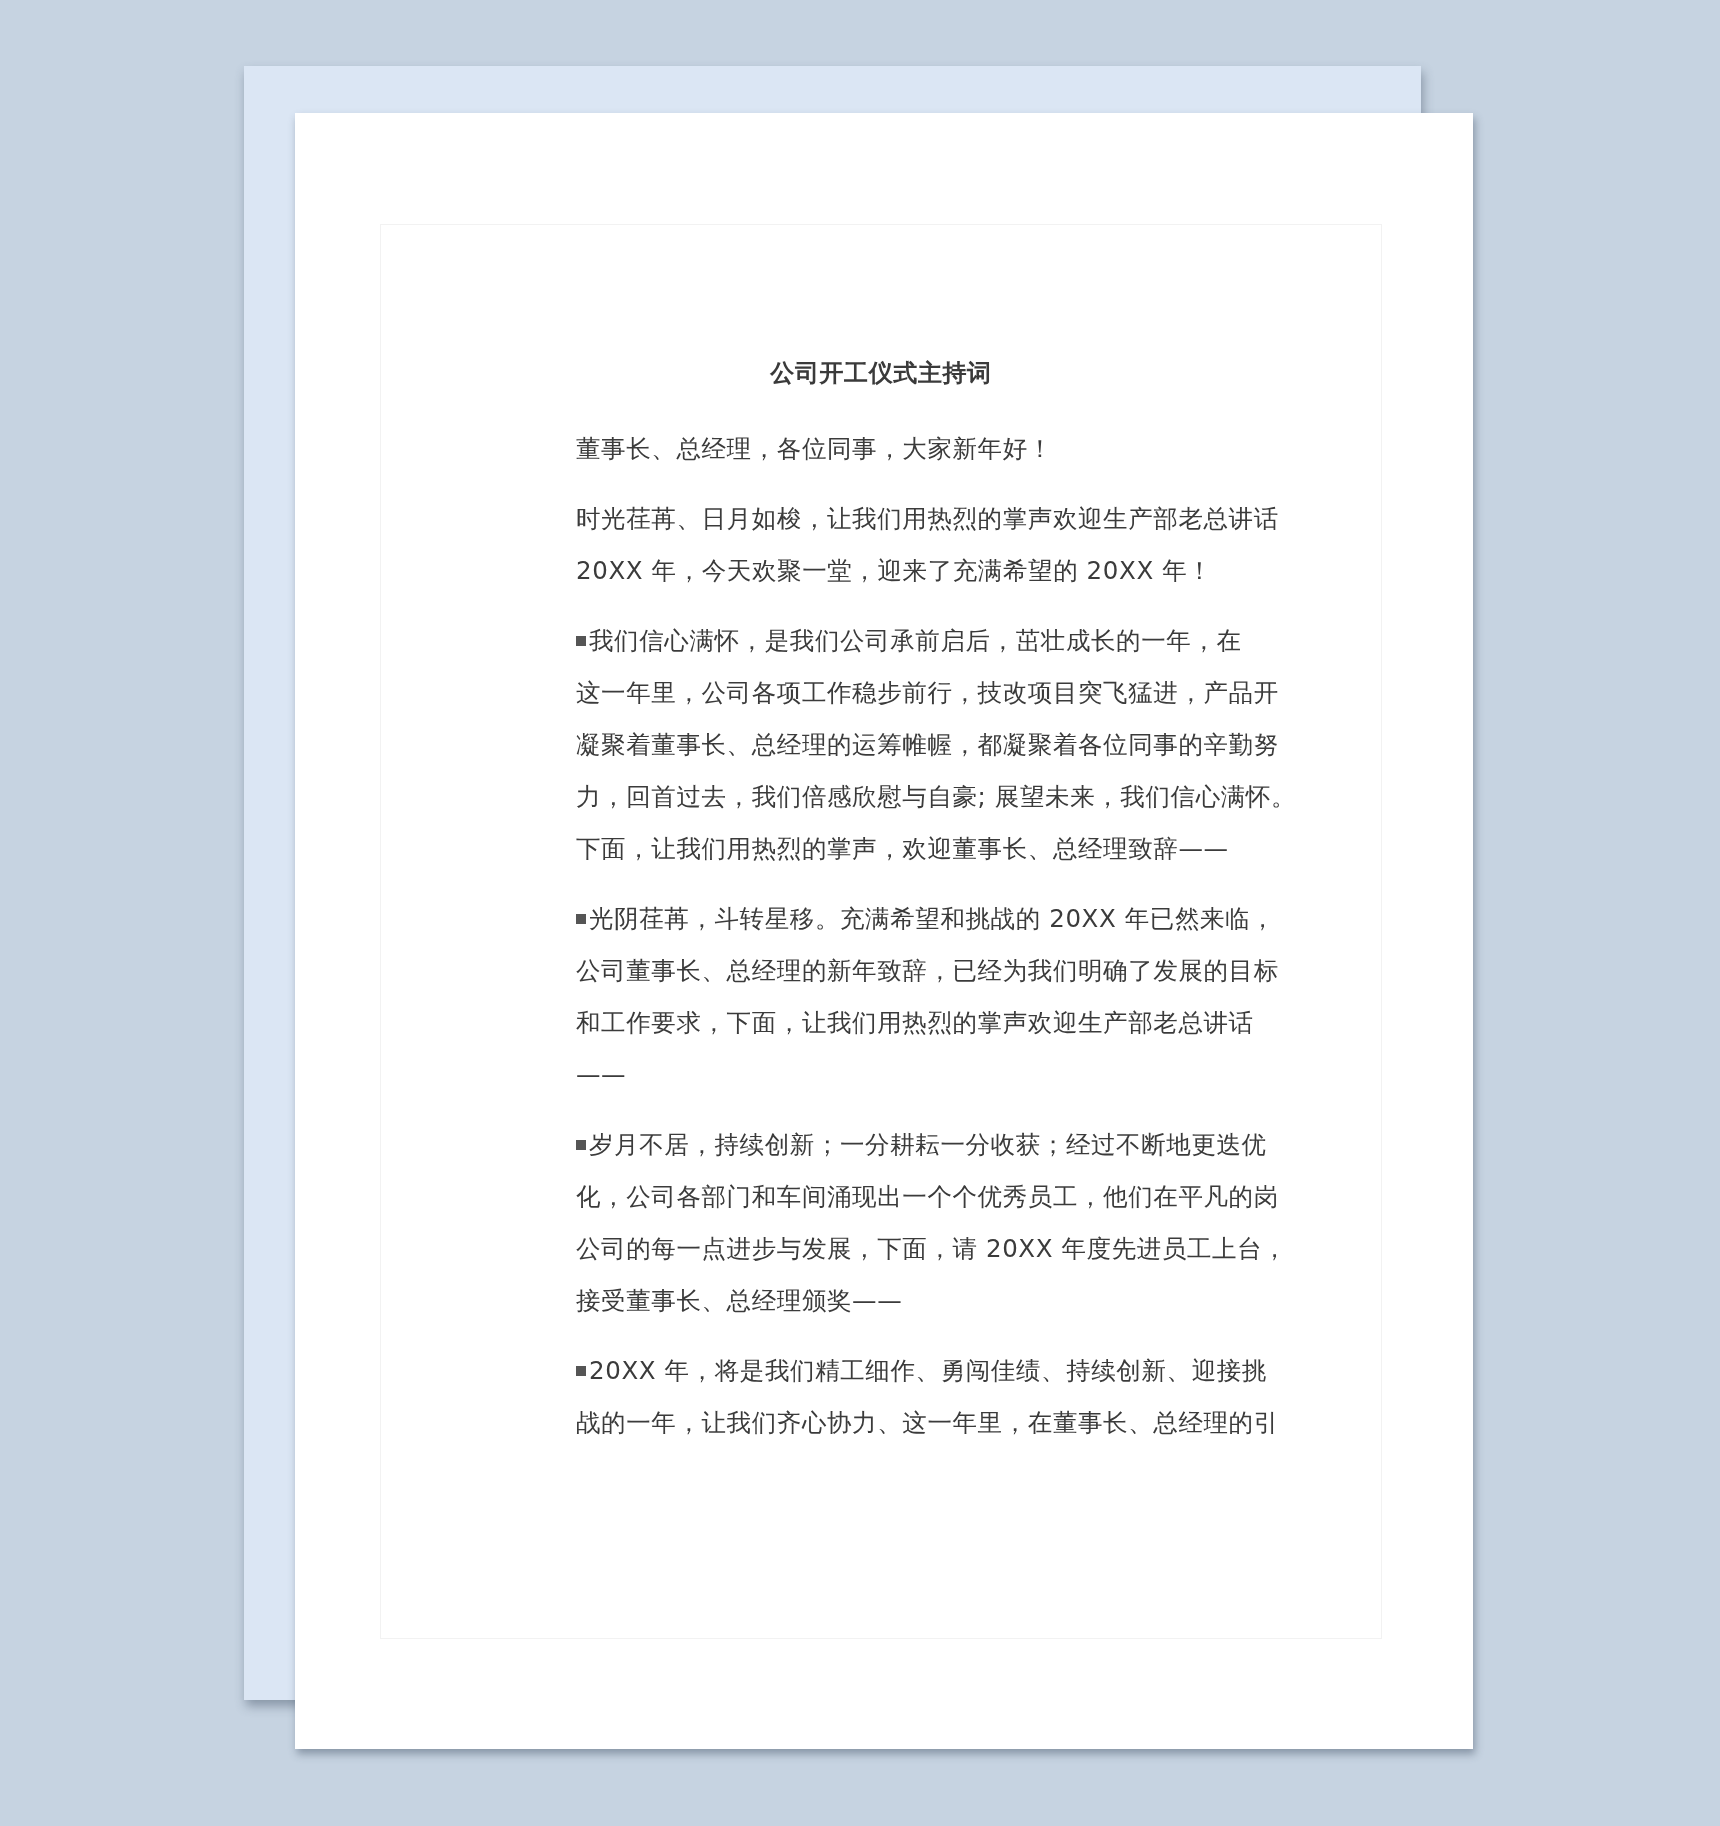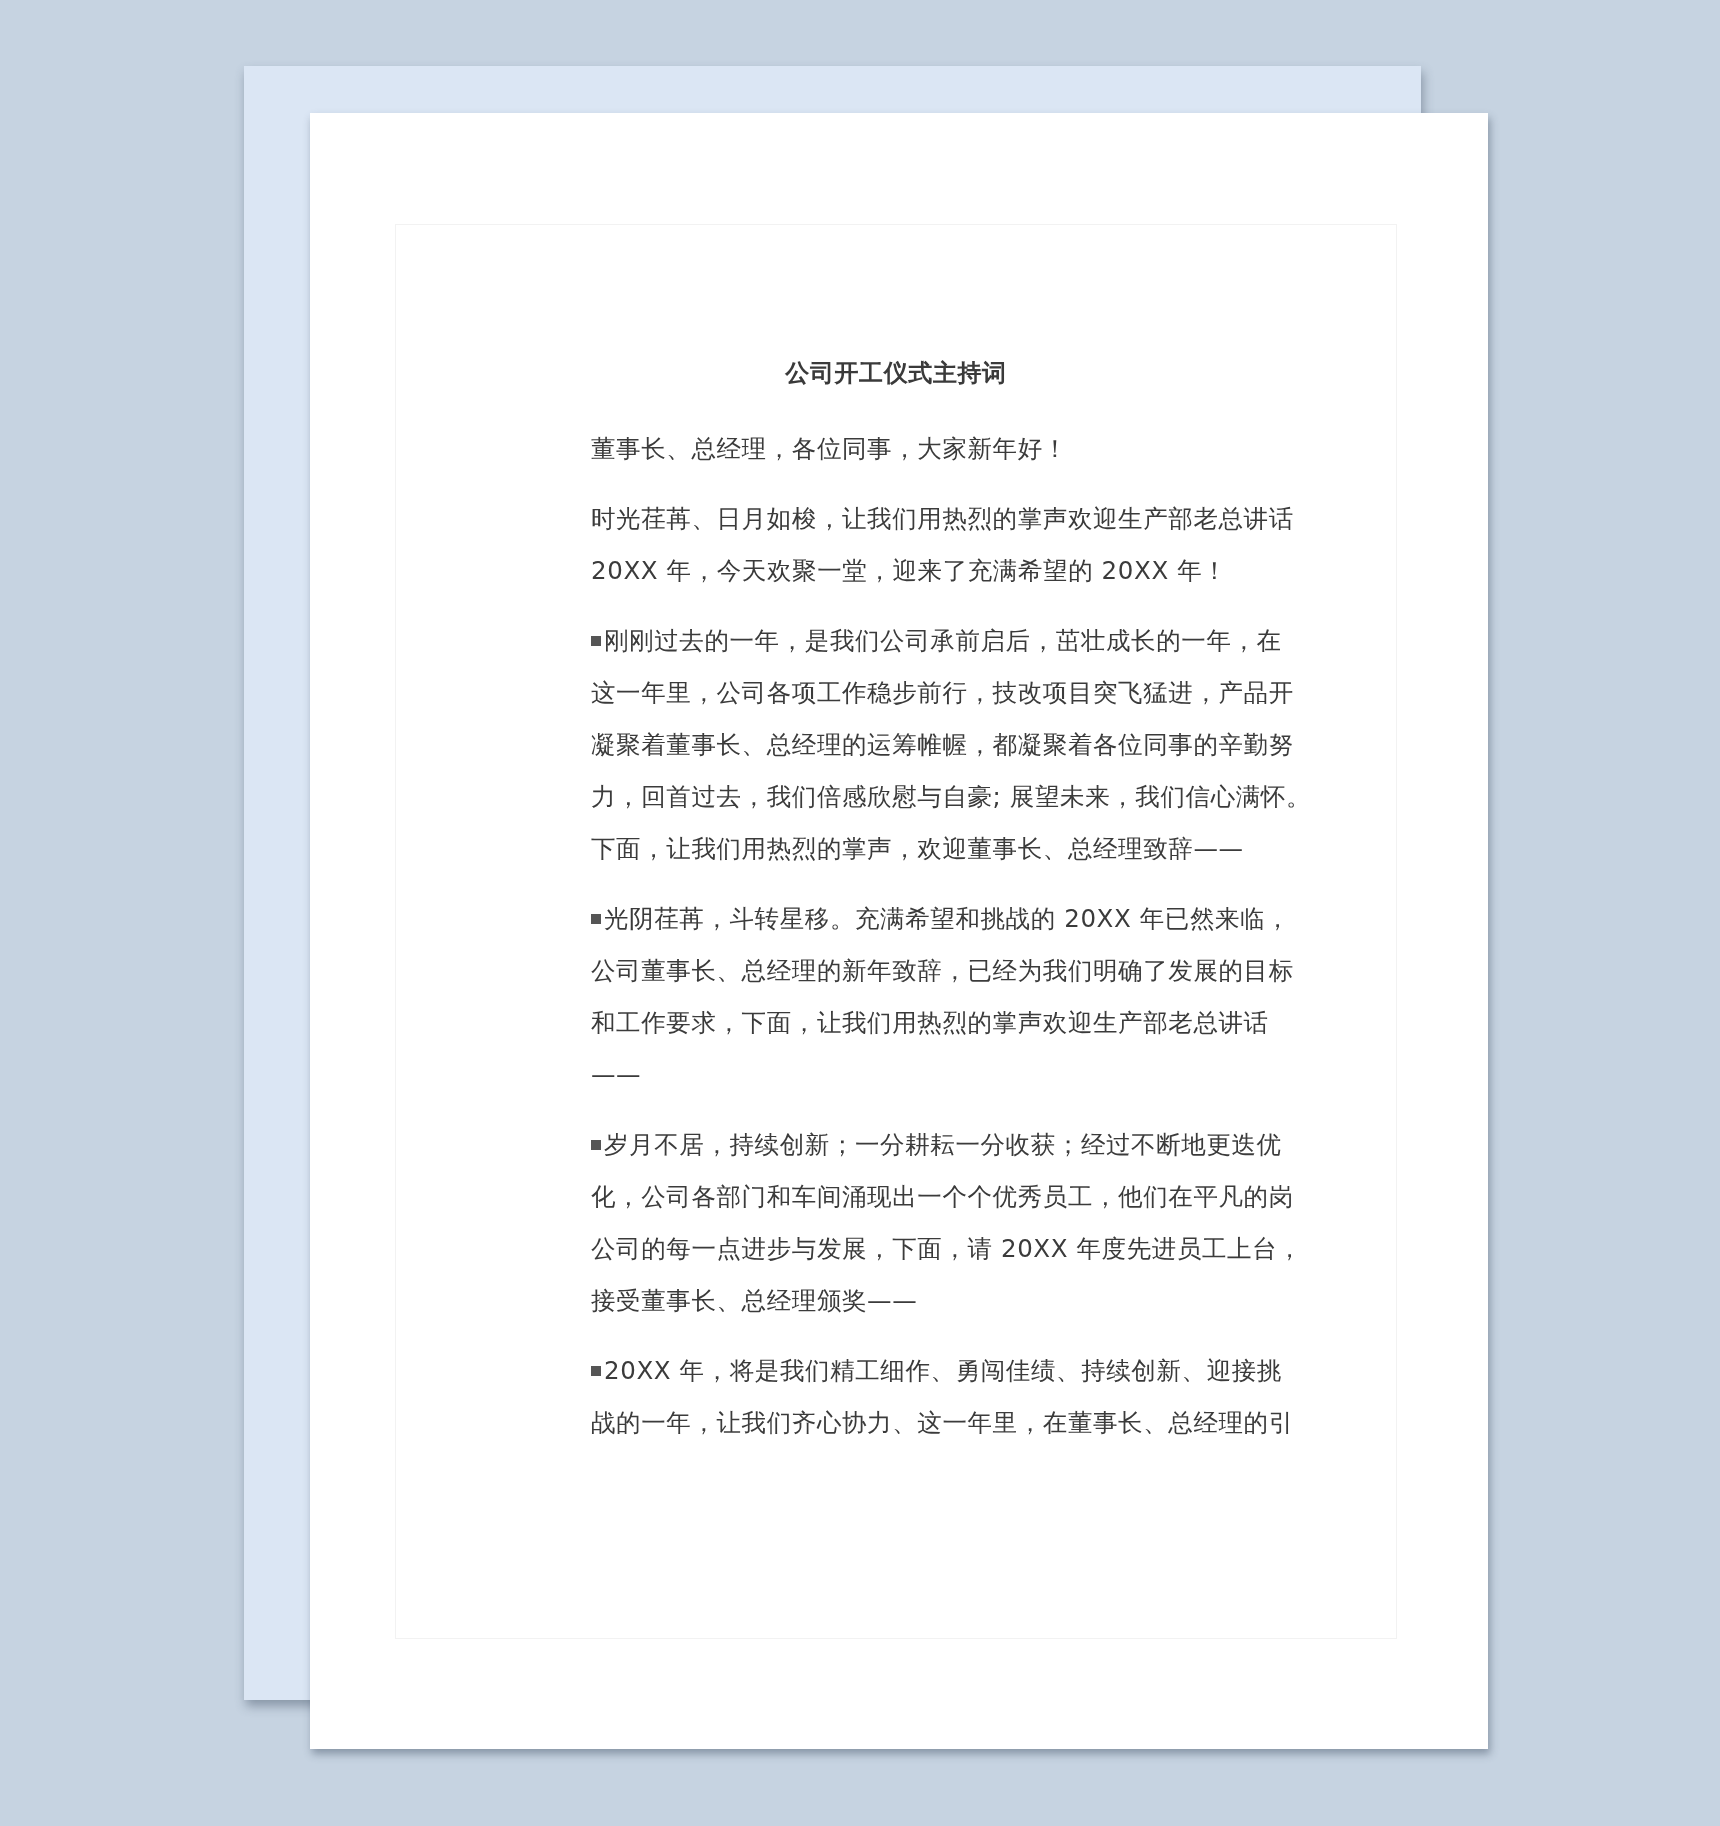--- a/index.html
+++ b/index.html
@@ -18,21 +18,21 @@
       position: absolute;
       left: 244px;
       top: 66px;
       width: 1177px;
       height: 1634px;
       background: #dbe6f4;
       box-shadow: 2px 6px 10px rgba(60, 75, 95, 0.45);
     }
     .page-front {
       position: absolute;
-      left: 310px;
+      left: 295px;
       top: 113px;
       width: 1178px;
       height: 1636px;
       background: #ffffff;
       box-shadow: 2px 5px 8px rgba(60, 75, 95, 0.45);
     }
     .content-frame {
       position: absolute;
       left: 85px;
       top: 111px;
@@ -92,21 +92,21 @@
     <div class="para">
       <span class="line">董事长、总经理，各位同事，大家新年好！</span>
     </div>
 
     <div class="para">
       <span class="line">时光荏苒、日月如梭，让我们用热烈的掌声欢迎生产部老总讲话</span>
       <span class="line">20XX 年，今天欢聚一堂，迎来了充满希望的 20XX 年！</span>
     </div>
 
     <div class="para">
-      <span class="line"><span class="bullet"></span><span>刚刚过去的一年，是我们公司承前启后，茁壮成长的一年，在</span></span>
+      <span class="line"><span class="bullet"></span><span>我们信心满怀，是我们公司承前启后，茁壮成长的一年，在</span></span>
       <span class="line">这一年里，公司各项工作稳步前行，技改项目突飞猛进，产品开</span>
       <span class="line">凝聚着董事长、总经理的运筹帷幄，都凝聚着各位同事的辛勤努</span>
       <span class="line">力，回首过去，我们倍感欣慰与自豪; 展望未来，我们信心满怀。</span>
       <span class="line">下面，让我们用热烈的掌声，欢迎董事长、总经理致辞——</span>
     </div>
 
     <div class="para">
       <span class="line"><span class="bullet"></span><span>光阴荏苒，斗转星移。充满希望和挑战的 20XX 年已然来临，</span></span>
       <span class="line">公司董事长、总经理的新年致辞，已经为我们明确了发展的目标</span>
       <span class="line">和工作要求，下面，让我们用热烈的掌声欢迎生产部老总讲话</span>

